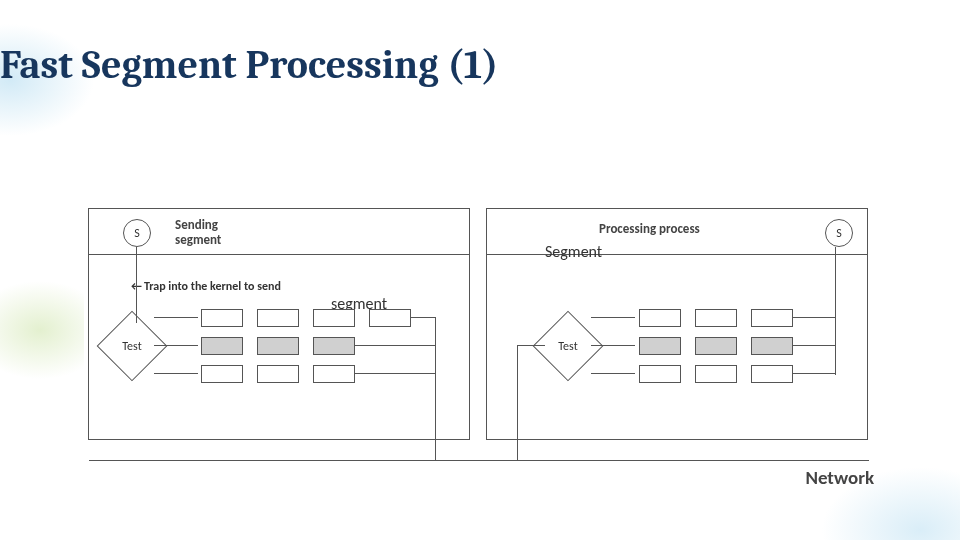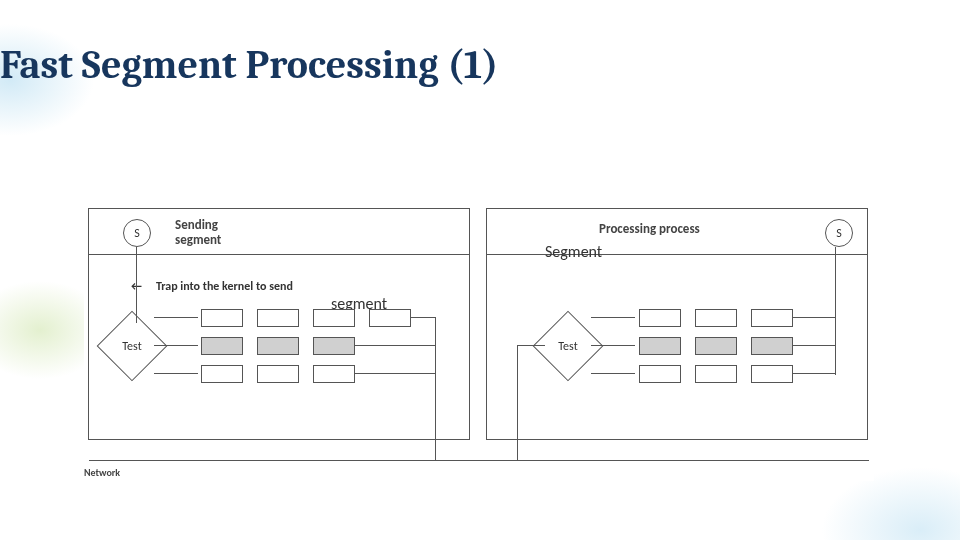--- a/index.html
+++ b/index.html
@@ -25,21 +25,21 @@
   .bullet-dot { width: 6px; height: 6px; border-radius: 50%; background: #17365d; margin-top: 2px; }
   .bullet-text { font-size: 23px; color: #000; }
 
   .diagram-panel {
     position: absolute; left: 84px; top: 205px; width: 790px; height: 276px;
     background: #fff; border-top: 3px solid #fff;
   }
 
   
   .net-line { position: absolute; left: 5px; right: 5px; top: 252px; height: 1px; background: #555; }
-  .net-label { position: absolute; left: 0; right: 0; top: 258px; text-align: left; color: #444; font-weight: bold; font-size: 10px; }
+  .net-label { position: absolute; left: 0; right: 0; top: 258px; text-align: right; color: #444; font-weight: bold; font-size: 19px; }
 
   
   .bigbox { position: absolute; top: 0; width: 382px; height: 232px; border: 1px solid #555; background: #fff; }
   .left  { left: 4px; }
   .right { left: 402px; }
 
   .hline { position: absolute; left: 0; right: 0; height: 1px; background: #555; }
 
   .node-s {
     position: absolute; width: 28px; height: 28px; border-radius: 50%;
@@ -81,21 +81,21 @@
     <div class="bigbox left">
       <div class="hline" style="top:45px"></div>
       <div class="node-s" style="left:34px;top:10px">
           <span>S</span>
         </div>
       <div class="proc-label" style="left:86px;top:8px">
         <span>Sending</span><br>
         <span>segment</span>
       </div>
 
-      <div class="annot annot-bold" style="left:42px;top:70px;display:flex;align-items:center;gap:14px">
+      <div class="annot annot-bold" style="left:42px;top:70px;display:flex;align-items:center;gap:2px">
         <span>←</span>
         <span>Trap into the kernel to send</span>
       </div>
       <div class="annot" style="left:242px;top:85px">segment</div>
 
       <div class="test-dia" style="left:18px;top:112px"></div>
       <div class="test-lbl" style="left:13px;top:130px">Test</div>
 
       <div class="blk" style="left:112px;top:100px"></div>
       <div class="blk" style="left:168px;top:100px"></div>

